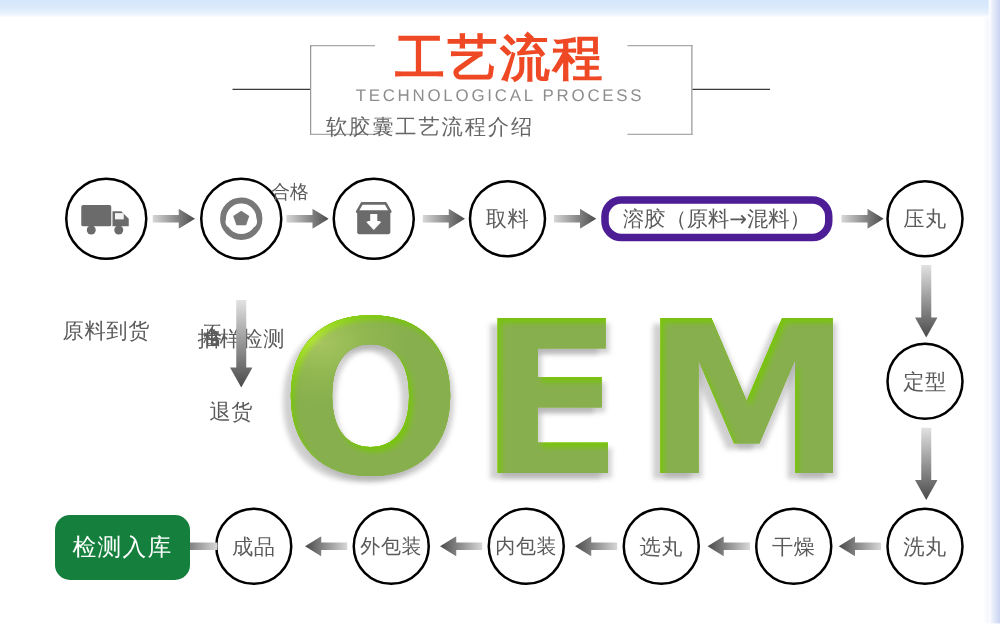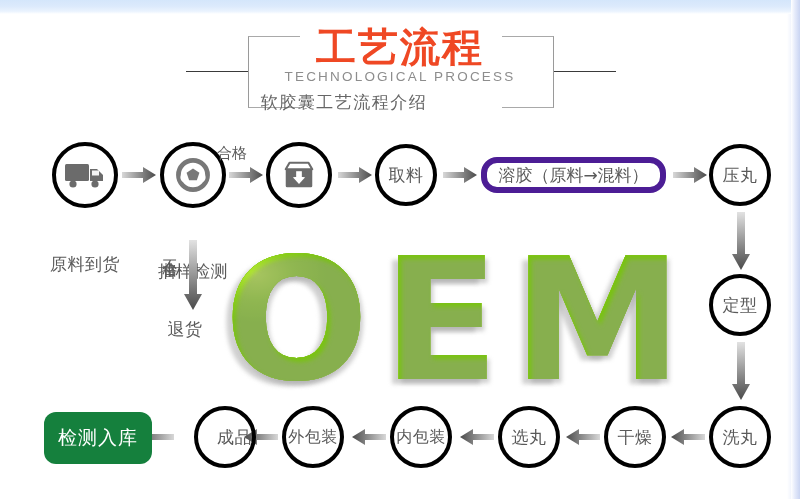--- a/index.html
+++ b/index.html
@@ -143,21 +143,21 @@
     text-align: center;
     font-family: "DejaVu Sans", "Liberation Sans", sans-serif;
     color: rgba(170,170,170,0.55);
     transform: translate(4px, 5px);
     filter: blur(2px);
   }
 
   
   .node-circle {
     position: absolute;
-    border: 4px solid #000000;
+    border: 2px solid #000000;
     border-radius: 50%;
     box-sizing: border-box;
     display: flex;
     align-items: center;
     justify-content: center;
     background: transparent;
   }
   .node-label-inside {
     font-size: 17px;
     color: #5a5a5a;
@@ -484,21 +484,21 @@
       <defs>
           <linearGradient id="gb5" x1="1" y1="0" x2="0" y2="0">
         <stop offset="0" stop-color="#d8d8d8"></stop>
             <stop offset="1" stop-color="#4a4a4a"></stop>
       </linearGradient>
         </defs>
       <path d="M34 5 h-21 v-5 l-13 8 13 8 v-5 h21 z" fill="url(#gb5)"></path>
     </svg>
   </div>
 
-  <div class="node-circle" style="left:194px; top:406px; width:62px; height:62px;justify-content:flex-end;">
+  <div class="node-circle" style="left:172px; top:406px; width:62px; height:62px;">
     <span class="node-label-inside">成品</span>
   </div>
 
   <div class="arrow-h" style="left:138px; top:429px; width:36px;">
     <svg width="36" height="16" viewBox="0 0 36 16">
       <defs>
           <linearGradient id="gb6" x1="1" y1="0" x2="0" y2="0">
         <stop offset="0" stop-color="#d8d8d8"></stop>
             <stop offset="1" stop-color="#4a4a4a"></stop>
       </linearGradient>

